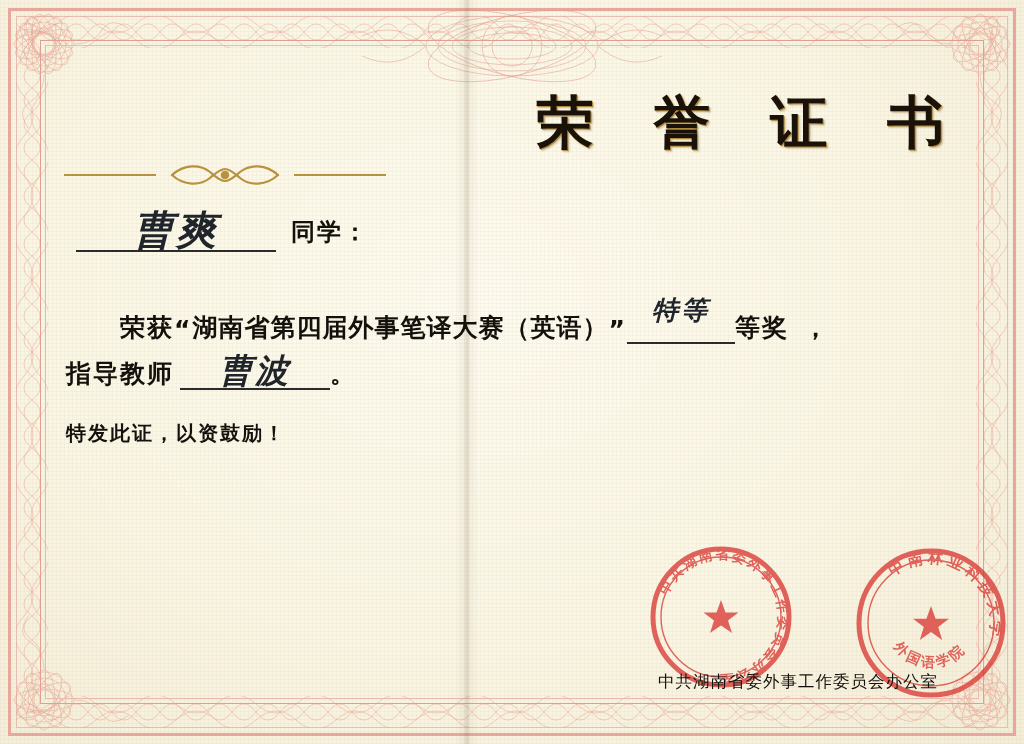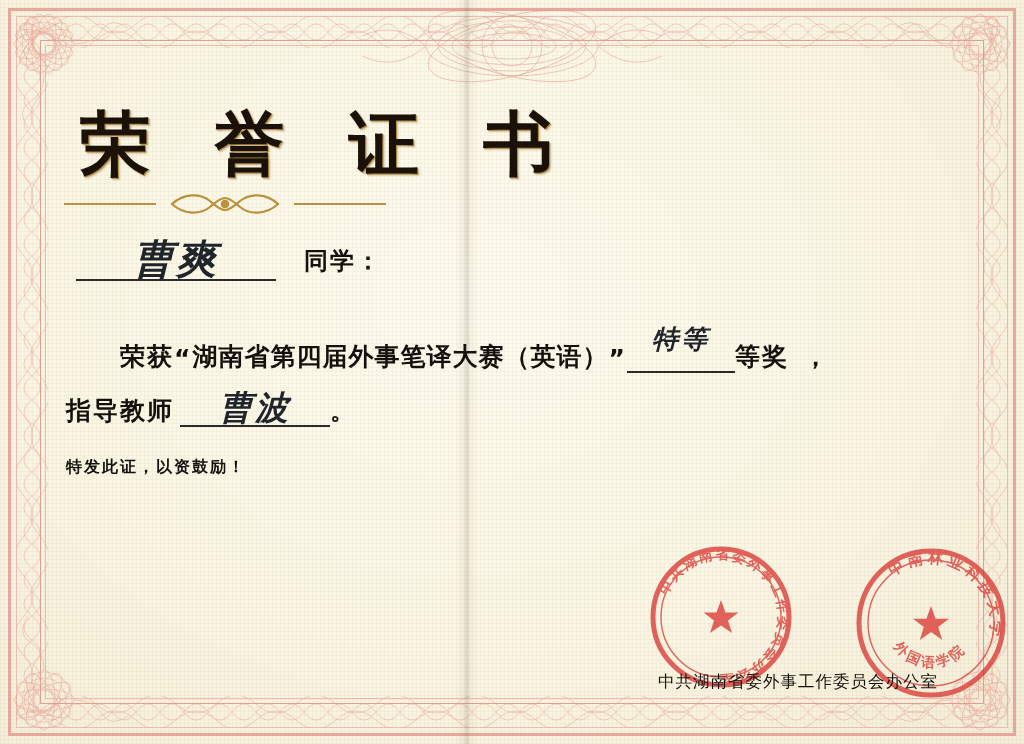--- a/index.html
+++ b/index.html
@@ -106,25 +106,25 @@
     opacity: 0.95;
   }
 
   
   .content {
     position: absolute;
     left: 60px; right: 60px; top: 60px; bottom: 52px;
   }
 
   .title {
-    margin-top: 47px;
-    text-align: left;
+    margin-top: 32px;
+    text-align: right;
     font-family: "DejaVu Serif", serif;
     font-weight: bold;
-    font-size: 70px;
+    font-size: 57px;
     letter-spacing: 20px;
     text-indent: 20px;
     color: #1a1208;
     text-shadow:
        1px 1px 0 #b08a3a,
        2px 2px 2px rgba(120,80,20,0.35);
     line-height: 1.05;
   }
 
   .subtitle {
@@ -179,21 +179,21 @@
 
   .underline-blank {
     border-bottom: 2px solid #2b2b2b;
     display: inline-block;
     text-align: center;
   }
 
   .u-name { width: 200px; }
 
   .suffix-tongxue {
-    margin-left: 28px;
+    margin-left: 15px;
     padding-bottom: 4px;
     font-size: 24px;
   }
 
   .line-award {
     margin-top: 36px;
     padding-left: 60px;
     font-size: 25px;
     white-space: nowrap;
   }
@@ -202,36 +202,36 @@
     letter-spacing: 1px;
     margin-top: 23px;
   }
   .u-grade {
     width: 108px;
     font-size: 23px;
     padding-bottom: 14px;
   }
 
   .line-teacher {
-    margin-top: 18px;
+    margin-top: 10px;
     padding-left: 6px;
     font-size: 25px;
   }
   .u-teacher { width: 150px; }
   .hw-sm {
     font-size: 33px;
     line-height: 1;
     padding: 0 10px 2px;
     transform: rotate(-2deg);
   }
 
   .line-closing {
     margin-top: 30px;
     padding-left: 6px;
-    font-size: 16px;
+    font-size: 20px;
   }
 
   
   .signature {
     position: absolute;
     right: 86px;
     bottom: 46px;
     text-align: center;
     font-family: "DejaVu Sans", sans-serif;
     font-size: 16.5px;

